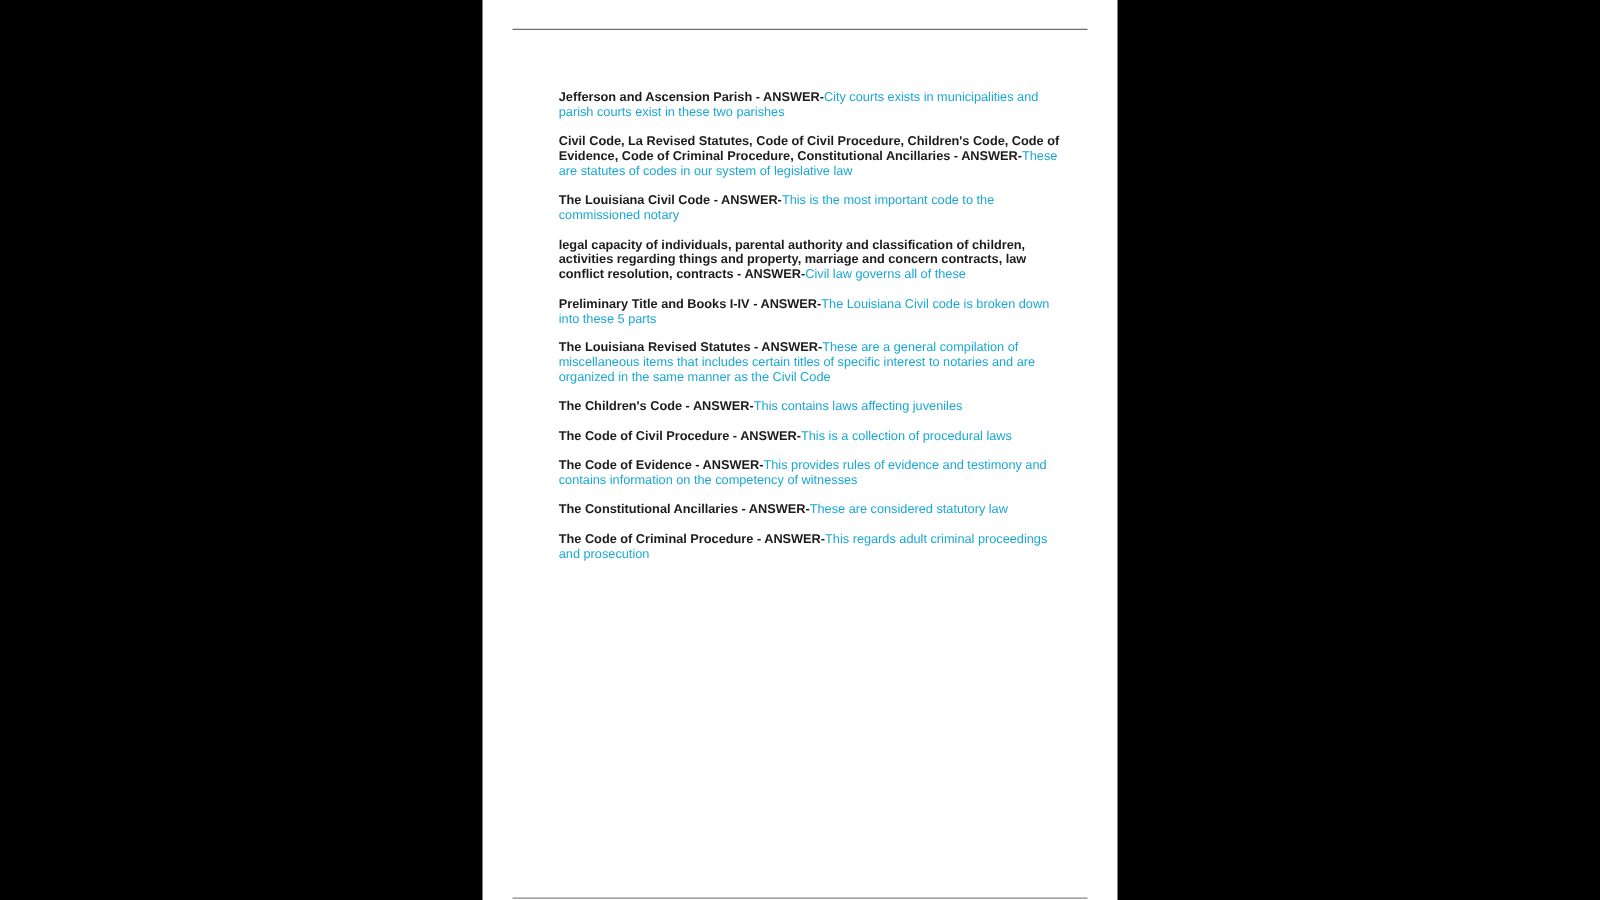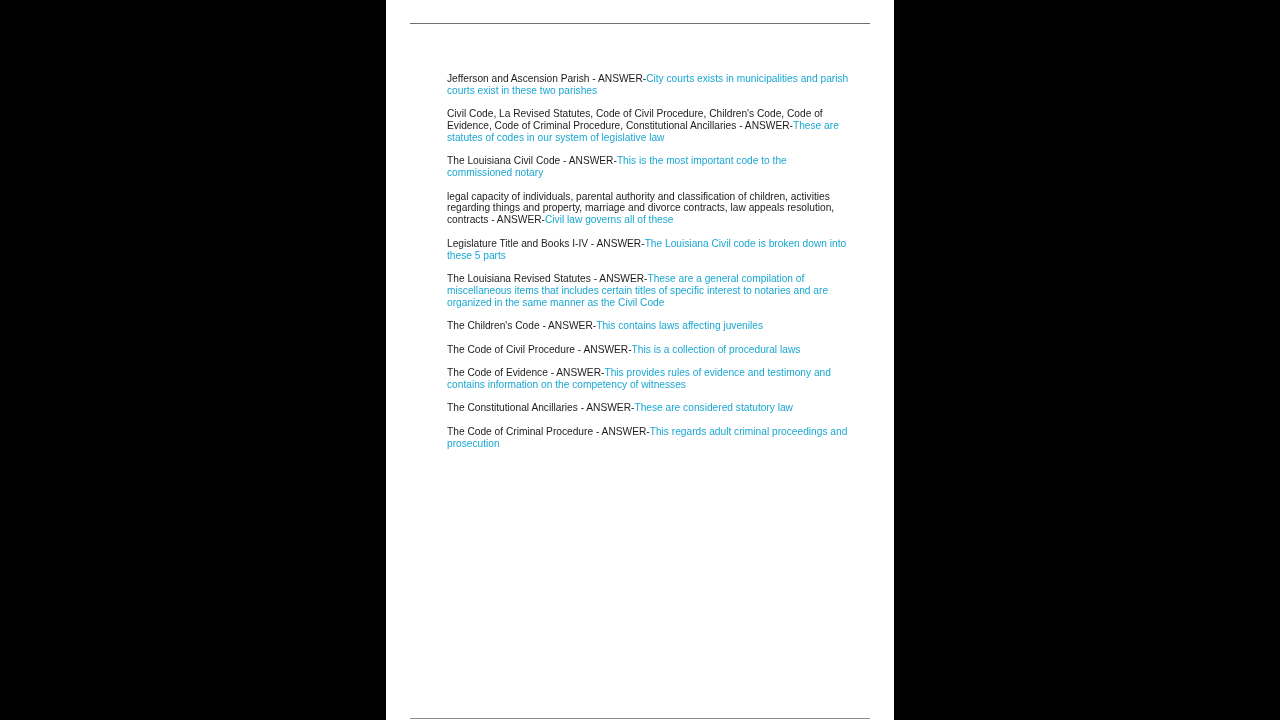--- a/index.html
+++ b/index.html
@@ -33,43 +33,43 @@
       top: 73px;
       width: 402px;
       font-family: "Liberation Sans", sans-serif;
       font-size: 10.2px;
       line-height: 11.8px;
       color: #1a1a1a;
     }
     .entry {
       margin: 0 0 11.7px 0;
     }
-    .q { color: #1c1c1c; }
+    .q { color: #1c1c1c; font-weight: bold; }
     .a { color: #1aa7d2; }
   </style>
 </head>
 <body>
 
 <div class="page">
   <div class="rule top"></div>
 
   <div class="content">
     <p class="entry"><span class="q">Jefferson and Ascension Parish</span><span class="q"> - ANSWER-</span><span class="a">City courts exists in municipalities and parish courts exist in these two parishes</span></p>
 
 
 
 
 
     <p class="entry"><span class="q">Civil Code, La Revised Statutes, Code of Civil Procedure, Children's Code, Code of Evidence, Code of Criminal Procedure, Constitutional Ancillaries</span><span class="q"> - ANSWER-</span><span class="a">These are statutes of codes in our system of legislative law</span></p>
 
     <p class="entry"><span class="q">The Louisiana Civil Code</span><span class="q"> - ANSWER-</span><span class="a">This is the most important code to the commissioned notary</span></p>
 
-    <p class="entry"><span class="q">legal capacity of individuals, parental authority and classification of children, activities regarding things and property, marriage and divorce contracts, law appeals resolution, contracts</span><span class="q"> - ANSWER-</span><span class="a">Civil law governs all of these</span></p>
+    <p class="entry"><span class="q">legal capacity of individuals, parental authority and classification of children, activities regarding things and property, marriage and concern contracts, law conflict resolution, contracts</span><span class="q"> - ANSWER-</span><span class="a">Civil law governs all of these</span></p>
 
-    <p class="entry"><span class="q">Legislature Title and Books I-IV</span><span class="q"> - ANSWER-</span><span class="a">The Louisiana Civil code is broken down into these 5 parts</span></p>
+    <p class="entry"><span class="q">Preliminary Title and Books I-IV</span><span class="q"> - ANSWER-</span><span class="a">The Louisiana Civil code is broken down into these 5 parts</span></p>
 
     <p class="entry"><span class="q">The Louisiana Revised Statutes</span><span class="q"> - ANSWER-</span><span class="a">These are a general compilation of miscellaneous items that includes certain titles of specific interest to notaries and are organized in the same manner as the Civil Code</span></p>
 
     <p class="entry"><span class="q">The Children's Code</span><span class="q"> - ANSWER-</span><span class="a">This contains laws affecting juveniles</span></p>
 
     <p class="entry"><span class="q">The Code of Civil Procedure</span><span class="q"> - ANSWER-</span><span class="a">This is a collection of procedural laws</span></p>
 
     <p class="entry"><span class="q">The Code of Evidence</span><span class="q"> - ANSWER-</span><span class="a">This provides rules of evidence and testimony and contains information on the competency of witnesses</span></p>
 
     <p class="entry"><span class="q">The Constitutional Ancillaries</span><span class="q"> - ANSWER-</span><span class="a">These are considered statutory law</span></p>

